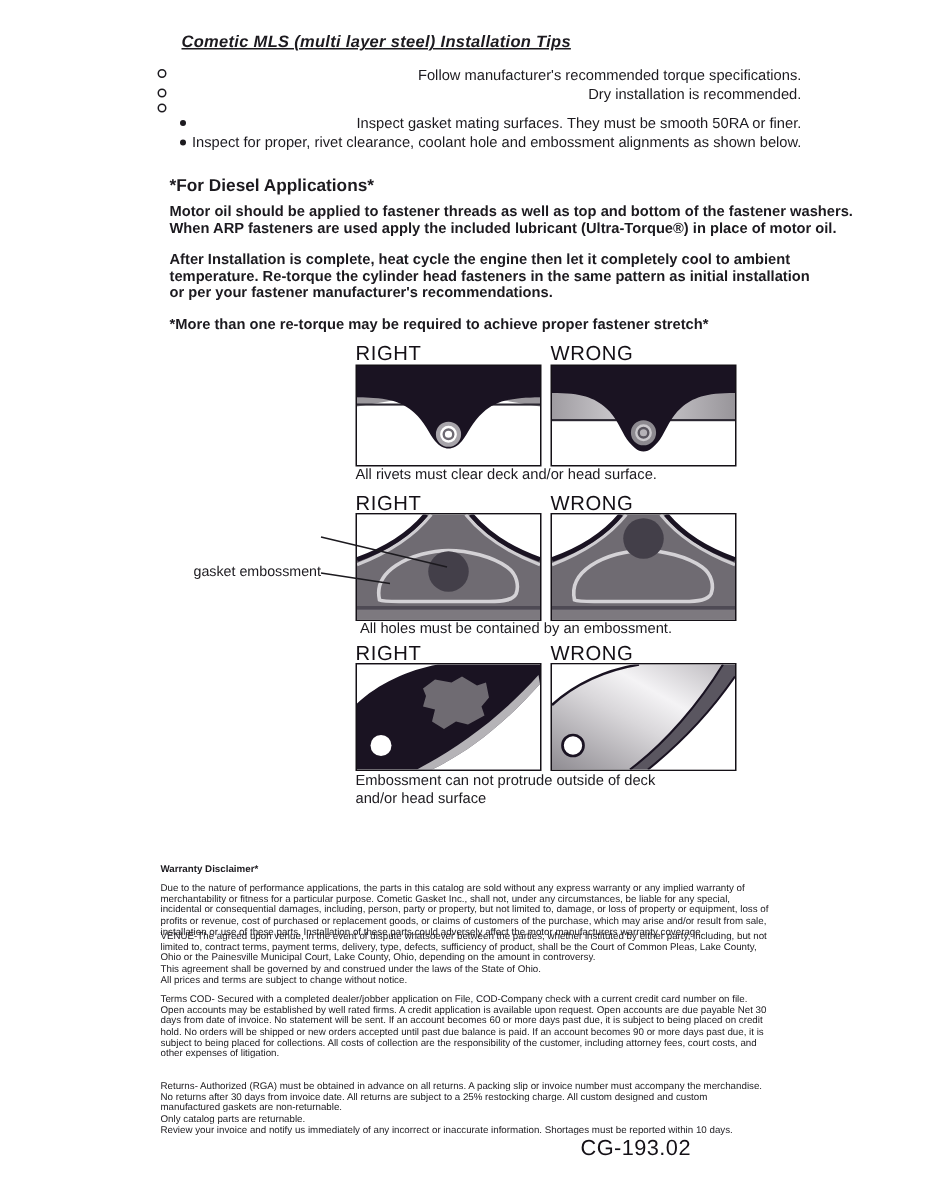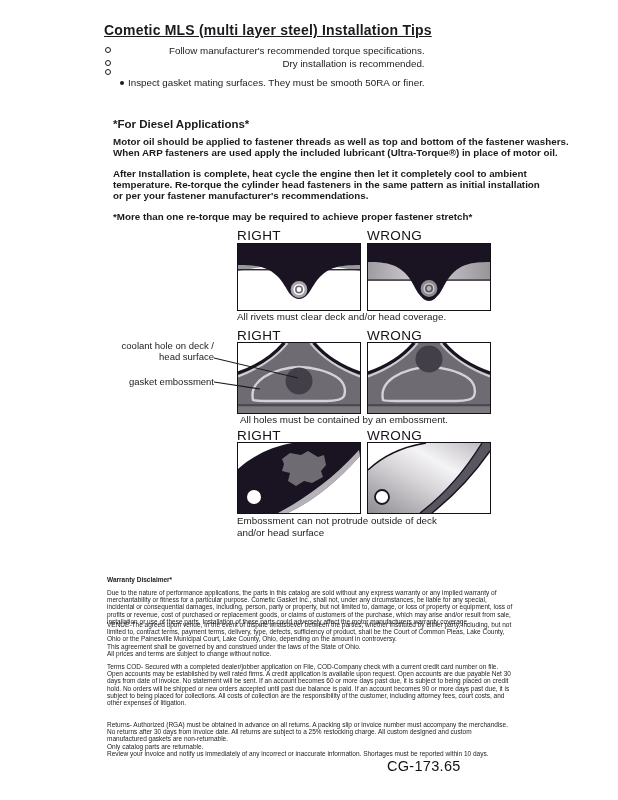--- a/index.html
+++ b/index.html
@@ -9,22 +9,22 @@
     --hole-gray:#433f49;
     --emboss-light:#d4d2d6;
     --page-bg:#ffffff;
   }
   html,body{margin:0;padding:0;background:#fff;}
   .page{
     position:relative;width:618px;height:800px;background:var(--page-bg);
     color:var(--ink);font-family:"Liberation Sans",sans-serif;overflow:hidden;
   }
   .title{
-    position:absolute;left:104px;top:22px;margin:0;
-    font-size:14px;font-weight:bold;text-decoration:underline;letter-spacing:.2px;
+    position:absolute;left:121px;top:22px;margin:0;
+    font-size:11px;font-weight:bold;text-decoration:underline;letter-spacing:.2px;font-style:italic;
   }
   .bullets{position:absolute;left:105px;top:44px;font-size:9.8px;line-height:13px;white-space:nowrap;}
   .b-line{display:flex;align-items:baseline;justify-content:space-between;}
   .b-line.sub{margin-left:15px;}
   .dot-o{width:4px;height:4px;border:1px solid var(--ink);border-radius:50%;display:inline-block;margin-right:4px;flex:0 0 auto;transform:translateY(-1px);}
   .dot-f{width:4px;height:4px;background:var(--ink);border-radius:50%;display:inline-block;margin-right:4px;flex:0 0 auto;transform:translateY(-1px);}
   .diesel-heading{position:absolute;left:113px;top:118px;margin:0;font-size:11.5px;font-weight:bold;text-align:right;}
   .para{position:absolute;left:113px;margin:0;width:470px;font-size:9.8px;line-height:11px;white-space:pre-line;font-weight:bold;}
   .fig-label{position:absolute;width:122px;font-size:13.5px;letter-spacing:.4px;color:#141016;}
   .fig-box{position:absolute;width:122px;border:1.6px solid #141016;background:#fff;line-height:0;}
@@ -52,20 +52,24 @@
         <span class="dot-o"></span>
         <span>Dry installation is recommended.</span>
       </div>
     <div class="b-line">
         <span class="dot-o"></span>
       </div>
     <div class="b-line sub">
         <span class="dot-f"></span>
         <span>Inspect gasket mating surfaces.  They must be smooth 50RA or finer.</span>
       </div>
+    <div class="b-line sub">
+        <span class="dot-f"></span>
+        <span>Inspect for proper, rivet clearance, coolant hole and embossment alignments as shown below.</span>
+      </div>
   </div>
 
   <h2 class="diesel-heading">*For Diesel Applications*</h2>
   <p class="para" style="top:136px;">Motor oil should be applied to fastener threads as well as top and bottom of the fastener washers.
 When ARP fasteners are used apply the included lubricant (Ultra-Torque®) in place of motor oil.</p>
   <p class="para" style="top:168px;">After Installation is complete, heat cycle the engine then let it completely cool to ambient
 temperature. Re-torque the cylinder head fasteners in the same pattern as initial installation
 or per your fastener manufacturer's recommendations.</p>
   <p class="para" style="top:211px;">*More than one re-torque may be required to achieve proper fastener stretch*</p>
 
@@ -93,27 +97,25 @@
         </linearGradient>
       </defs>
       <rect x="0" y="0" width="122" height="66" fill="#ffffff"></rect>
       <rect x="0" y="18" width="122" height="18" fill="url(#gradA)"></rect>
       <rect x="0" y="35.4" width="122" height="1.4" fill="#2a2630"></rect>
       <path d="M0,0 H122 V18 C102,18 94,21 86,28 C79,34 76,43 72,49 C68,54 65,57 61,57 C57,57 54,54 50,49 C46,43 43,34 36,28 C28,21 20,18 0,18 Z" fill="var(--diagram-black)"></path>
       <circle cx="61" cy="44.5" r="7" fill="#cbc9cd" stroke="#8d8a90" stroke-width="2.8"></circle>
       <circle cx="61" cy="44.5" r="3.2" fill="#b5b2b7" stroke="#59555e" stroke-width="1.6"></circle>
     </svg>
   </div>
-  <div class="caption" style="left:237px;top:311px;">All rivets must clear deck and/or head coverage.</div>
+  <div class="caption" style="left:237px;top:311px;">All rivets must clear deck and/or head surface.</div>
 
   <div class="fig-label" style="left:237px;top:328px;">RIGHT</div>
   <div class="fig-label" style="left:367px;top:328px;">WRONG</div>
 
-  <div class="side-labels" style="top:340px;">coolant hole on
-deck / head surface</div>
   <div class="side-labels" style="top:376px;">gasket embossment</div>
   <svg class="leader-overlay" viewBox="0 0 100 46">
     <line x1="2" y1="8" x2="86" y2="28" stroke="#1c1a1f" stroke-width="1.1"></line>
     <line x1="2" y1="32" x2="48" y2="39" stroke="#1c1a1f" stroke-width="1.1"></line>
   </svg>
 
   <div class="fig-box" style="left:237px;top:342px;height:70px;">
     <svg viewBox="0 0 122 70" preserveAspectRatio="none">
       <rect x="0" y="0" width="122" height="70" fill="var(--gasket-gray)"></rect>
       <rect x="0" y="61" width="122" height="2.5" fill="#4e4a54"></rect>
@@ -184,15 +186,15 @@
   <div class="warranty w-head" style="top:576px;">Warranty Disclaimer*</div>
   <p class="warranty" style="top:589px;">Due to the nature of performance applications, the parts in this catalog are sold without any express warranty or any implied warranty of merchantability or fitness for a particular purpose.  Cometic Gasket Inc., shall not, under any circumstances, be liable for any special, incidental or consequential damages, including, person, party or property, but not limited to, damage, or loss of property or equipment, loss of profits or revenue, cost of purchased or replacement goods, or claims of customers of the purchase, which may arise and/or result from sale, installation or use of these parts.  Installation of these parts could adversely affect the motor manufacturers warranty coverage.</p>
   <p class="warranty" style="top:621px;">VENUE-The agreed upon venue, in the event of dispute whatsoever between the parties, whether instituted by either party, including, but not limited to, contract terms, payment terms, delivery, type, defects, sufficiency of product, shall be the Court of Common Pleas, Lake County, Ohio or the Painesville Municipal Court, Lake County, Ohio, depending on the amount in controversy.
 This agreement shall be governed by and construed under the laws of the State of Ohio.</p>
   <p class="warranty" style="top:650px;">All prices and terms are subject to change without notice.</p>
   <p class="warranty" style="top:663px;">Terms COD- Secured with a completed dealer/jobber application on File, COD-Company check with a current credit card number on file.  Open accounts may be established by well rated firms.  A credit application is available upon request.  Open accounts are due payable Net 30 days from date of invoice.  No statement will be sent.  If an account becomes 60 or more days past due, it is subject to being placed on credit hold.  No orders will be shipped or new orders accepted until past due balance is paid.  If an account becomes 90 or more days past due, it is subject to being placed for collections.  All costs of collection are the responsibility of the customer, including attorney fees, court costs, and other expenses of litigation.</p>
   <p class="warranty" style="top:721px;">Returns- Authorized (RGA) must be obtained in advance on all returns.  A packing slip or invoice number must accompany the merchandise.  No returns after 30 days from invoice date.  All returns are subject to a 25% restocking charge.  All custom designed and custom manufactured gaskets are non-returnable.</p>
   <p class="warranty" style="top:743px;">Only catalog parts are returnable.
 Review your invoice and notify us immediately of any incorrect or inaccurate information.  Shortages must be reported within 10 days.</p>
 
-  <div class="doc-code">CG-173.65</div>
+  <div class="doc-code">CG-193.02</div>
 
 </div>
 
 </body></html>

